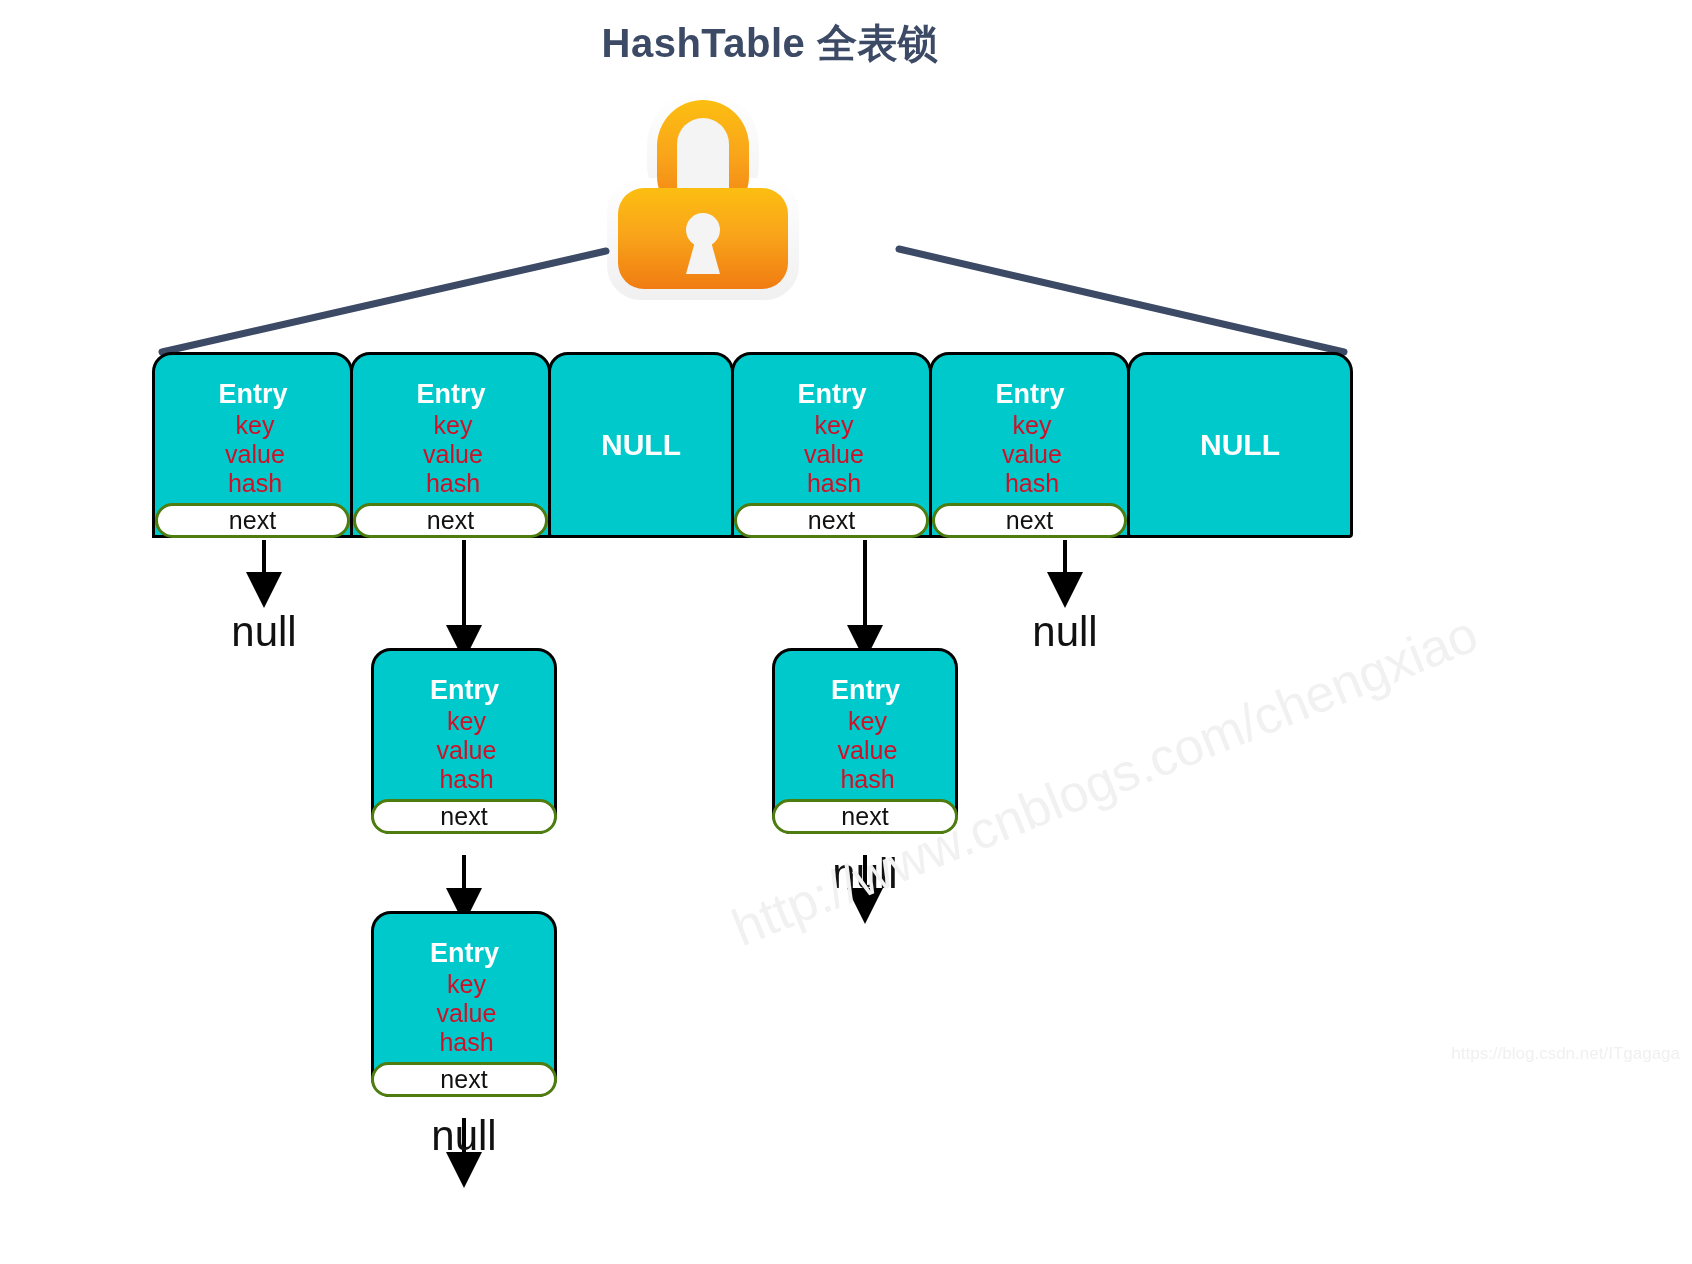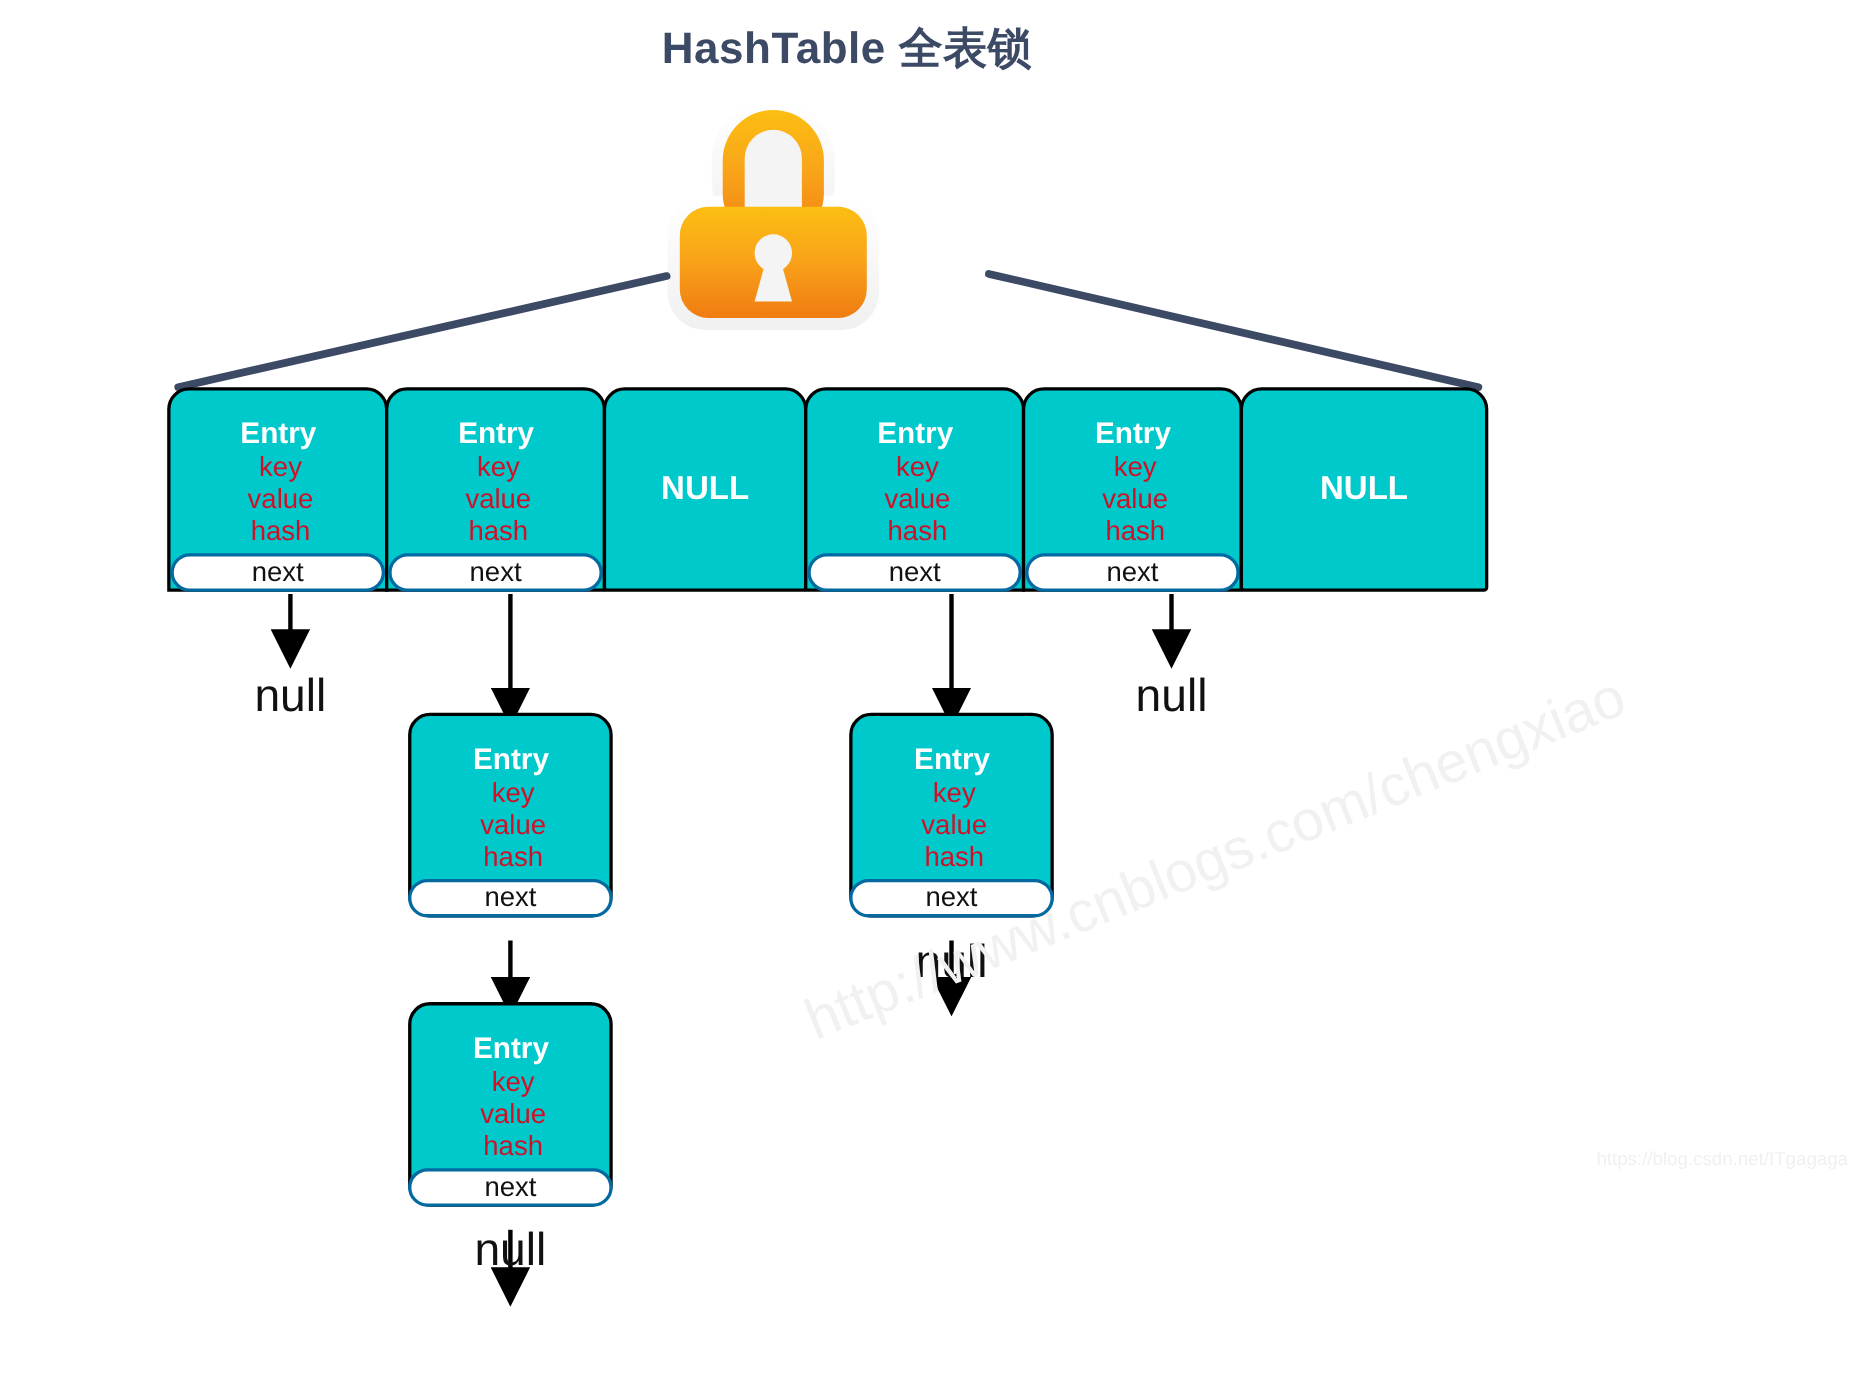--- a/index.html
+++ b/index.html
@@ -105,21 +105,21 @@
     color: #ffffff;
     font-weight: bold;
     font-size: 30px;
   }
 
   
   .next-pill {
     position: absolute;
     box-sizing: border-box;
     background: #ffffff;
-    border: 3px solid #0369a1;
+    border: 3px solid #4d7c0f;
     border-radius: 18px;
     text-align: center;
     color: #111111;
     font-size: 25px;
     display: flex;
     align-items: center;
     justify-content: center;
   }
   .table-next {
     left: 0px;

